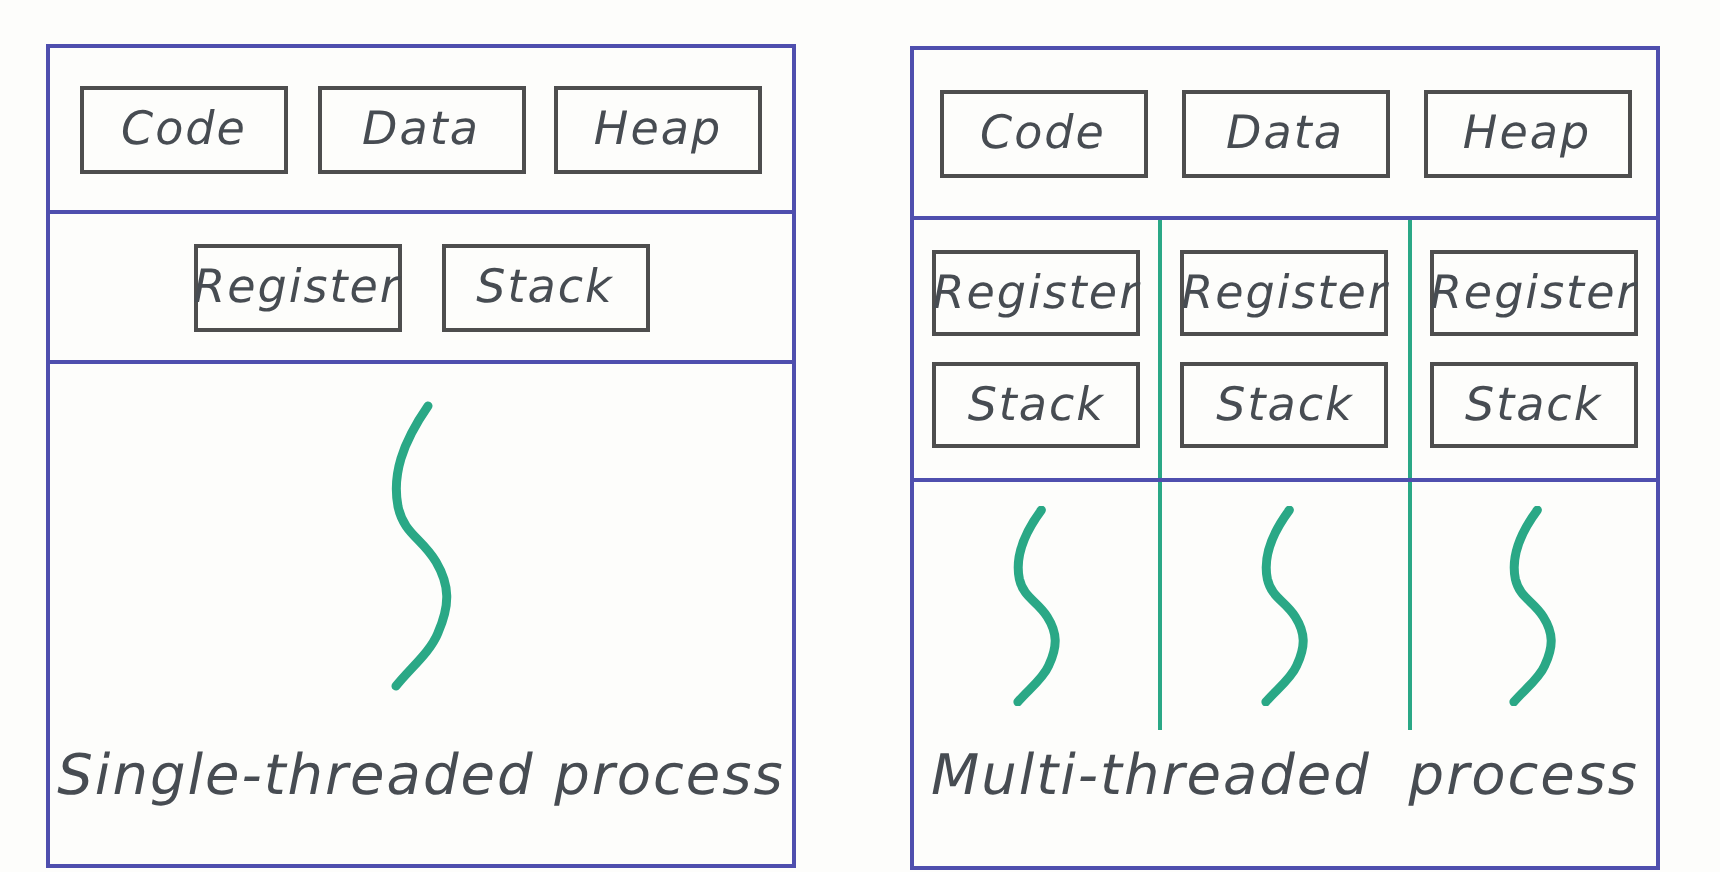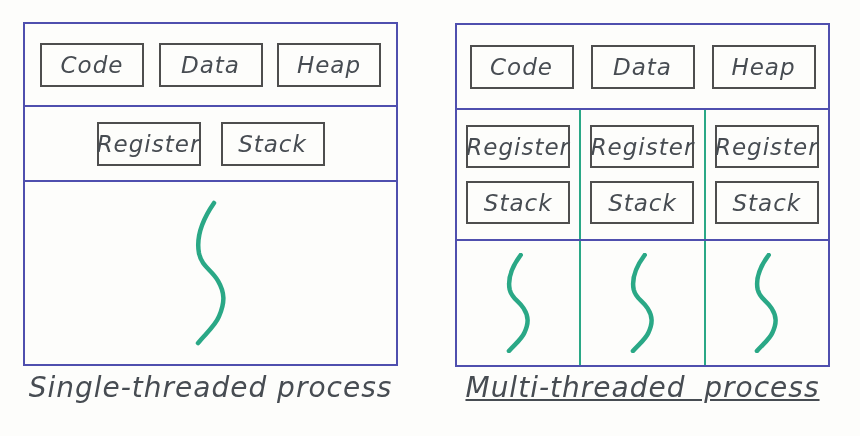--- a/index.html
+++ b/index.html
@@ -5,21 +5,21 @@
   html, body { margin: 0; padding: 0; }
   body {
     width: 860px; height: 436px;
     position: relative;
     background: #fdfdfb;
     font-family: "DejaVu Sans", sans-serif;
     overflow: hidden;
   }
   .panel {
     position: absolute;
-    width: 375px; height: 344px;
+    width: 375px; height: 412px;
     border: 2px solid #4f4fae;
     box-sizing: border-box;
     background: #fdfdfb;
   }
   .panel-single { left: 23px; top: 22px; }
   .panel-multi  { left: 455px; top: 23px; }
 
   .row-top {
     height: 83px;
     border-bottom: 2px solid #4f4fae;
@@ -104,21 +104,21 @@
     width: 375px;
     top: 371px;
     text-align: center;
     font-size: 28px;
     font-style: italic;
     letter-spacing: 1px;
     color: #474c52;
     white-space: nowrap;
   }
   .caption-single { left: 23px; }
-  .caption-multi  { left: 455px; word-spacing: 9px; text-decoration: underline; }
+  .caption-multi  { left: 455px; word-spacing: 9px; }
 </style>
 </head>
 <body>
 
 <div class="panel panel-single">
   <div class="row-top">
     <div class="hand-box">Code</div>
     <div class="hand-box">Data</div>
     <div class="hand-box">Heap</div>
   </div>

